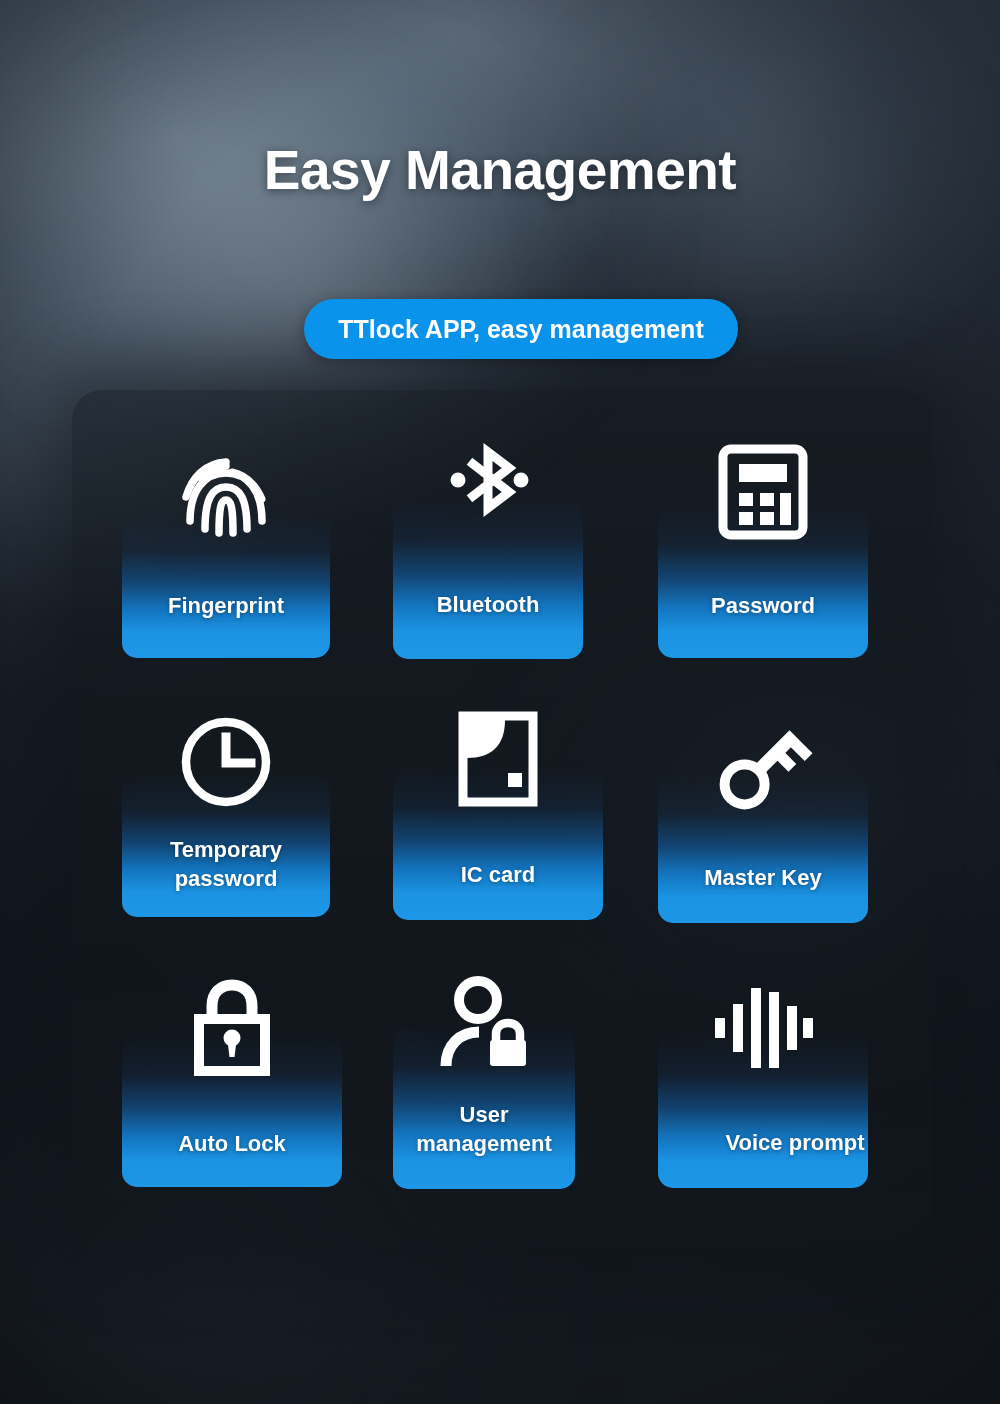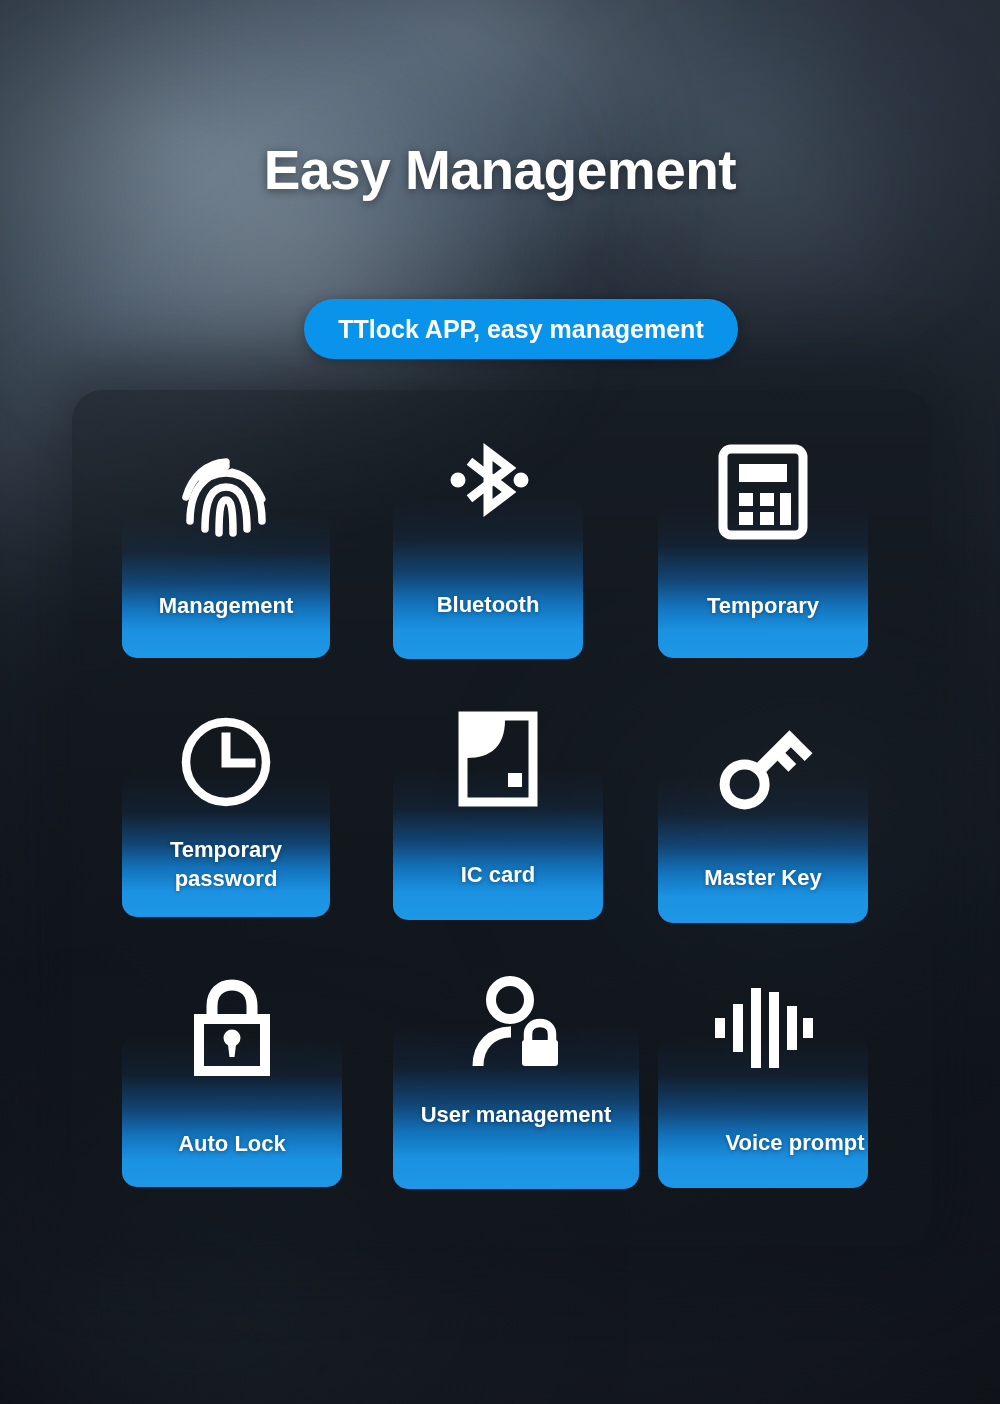--- a/index.html
+++ b/index.html
@@ -199,21 +199,21 @@
 
   #card-masterkey   { left:658px; top:775px;  width:210px; height:148px; }
   #card-masterkey .icon { top:-59px; }
   #card-masterkey .card-label { top:88px; }
 
   
   #card-autolock    { left:122px; top:1036px; width:208px; height:151px;padding-left:12px; }
   #card-autolock .icon { top:-57px; }
   #card-autolock .card-label { top:93px; }
 
-  #card-usermgmt    { left:393px; top:1024px; width:210px; height:165px;padding-left:36px; }
+  #card-usermgmt    { left:393px; top:1024px; width:182px; height:165px; }
   #card-usermgmt .icon { top:-50px; }
   #card-usermgmt .card-label { top:76px; }
 
   #card-voice       { left:658px; top:1036px; width:210px; height:152px; }
   #card-voice .icon { top:-54px; }
   #card-voice .card-label { top:92px;margin-left:32px; }
 </style>
 </head>
 <body>
 
@@ -241,21 +241,21 @@
       <span class="icon">
         <svg width="104" height="104" viewBox="0 0 104 104" fill="none" stroke="#ffffff" stroke-width="7.5" stroke-linecap="round">
           <path d="M16 76 C16 46, 30 28, 52 28 C74 28, 88 46, 88 76"></path>
           <path d="M31 84 C31 54, 38 42, 52 42 C66 42, 73 54, 73 84"></path>
           <path d="M45 88 C45 62, 47 55, 52 55 C57 55, 59 62, 59 88"></path>
           <path d="M12 52 C18 32, 32 18, 52 17"></path>
           <path d="M26 32 C34 25, 42 21, 52 21"></path>
           <path d="M58 27 C72 30, 82 40, 88 54" stroke-width="7"></path>
         </svg>
       </span>
-      <div class="card-label">Management</div>
+      <div class="card-label">Fingerprint</div>
     </div>
 
     <div class="card" id="card-bluetooth">
       <span class="icon">
         <svg width="102" height="102" viewBox="0 0 102 102" fill="none">
           <path d="M36 26 L72 54 L51 70 L51 14 L72 30 L36 58" stroke="#ffffff" stroke-width="9" stroke-linecap="square" stroke-linejoin="miter"></path>
           <circle cx="21" cy="42" r="7.5" fill="#ffffff"></circle>
           <circle cx="84" cy="42" r="7.5" fill="#ffffff"></circle>
         </svg>
       </span>
@@ -267,21 +267,21 @@
         <svg width="92" height="96" viewBox="0 0 92 96" fill="none">
           <rect x="6" y="5" width="80" height="86" rx="8" stroke="#ffffff" stroke-width="9"></rect>
           <rect x="22" y="20" width="48" height="18" fill="#ffffff"></rect>
           <rect x="22" y="49" width="14" height="13" fill="#ffffff"></rect>
           <rect x="43" y="49" width="14" height="13" fill="#ffffff"></rect>
           <rect x="22" y="68" width="14" height="13" fill="#ffffff"></rect>
           <rect x="43" y="68" width="14" height="13" fill="#ffffff"></rect>
           <rect x="63" y="49" width="11" height="32" fill="#ffffff"></rect>
         </svg>
       </span>
-      <div class="card-label">Temporary</div>
+      <div class="card-label">Password</div>
     </div>
 
     <div class="card" id="card-temporary">
       <span class="icon">
         <svg width="94" height="94" viewBox="0 0 94 94" fill="none">
           <circle cx="47" cy="47" r="40" stroke="#ffffff" stroke-width="8.5"></circle>
           <path d="M47 22 L47 48 L72 48" stroke="#ffffff" stroke-width="9" stroke-linecap="square" stroke-linejoin="miter"></path>
         </svg>
       </span>
       <div class="card-label">Temporary password</div>

